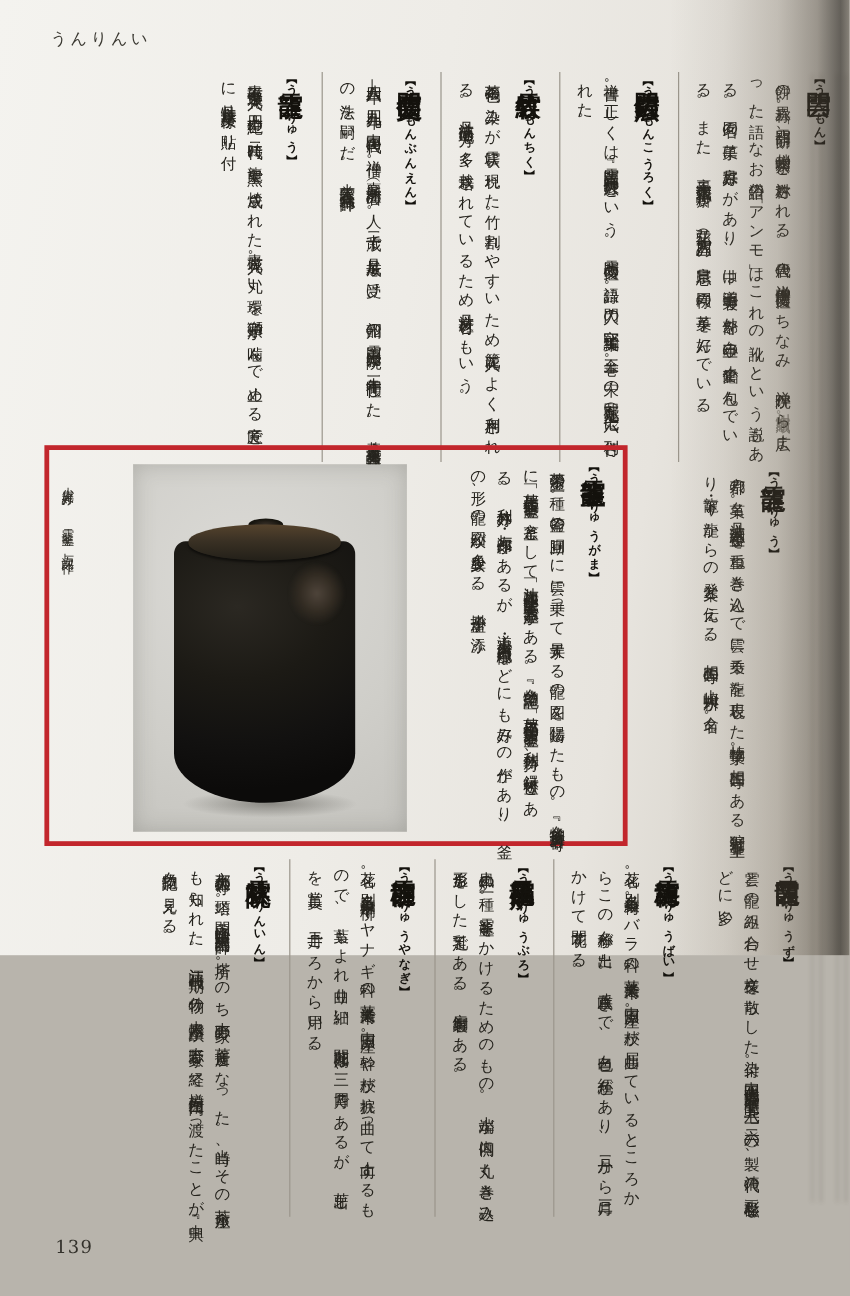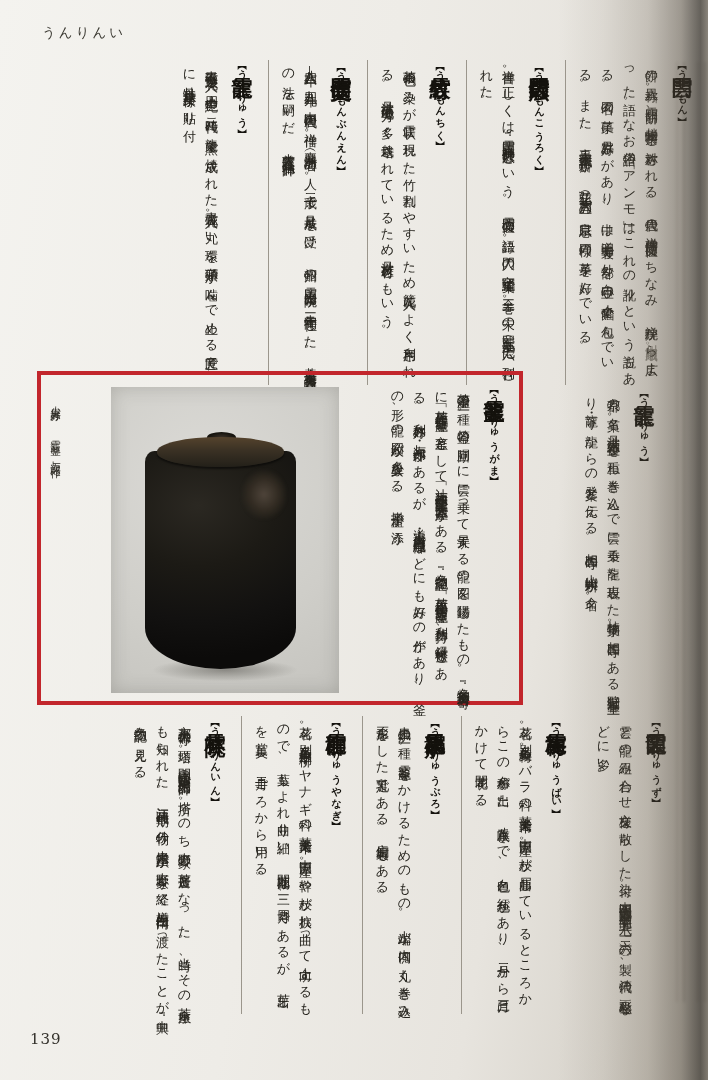--- a/index.html
+++ b/index.html
@@ -1,25 +1,25 @@
 <!DOCTYPE html>
 <html lang="ja"><head>
 <meta charset="utf-8">
 <style>
   html,body{margin:0;padding:0;}
   body{width:708px;height:1080px;overflow:hidden;background:#b8b4ac;}
   .page{
-    position:relative;width:708px;height:1080px;
+    position:relative;width:708px;height:796px;
     background:linear-gradient(100deg,#f4f3ef 0%,#eeece7 45%,#e7e4de 72%,#d8d4cc 88%,#c9c4ba 100%);
     font-family:"DejaVu Serif","Liberation Serif",serif;
     color:#2b2922;
   }
   
   .running-head{position:absolute;left:42px;top:24px;font-size:13.5px;letter-spacing:3px;color:#3a3831;}
-  .page-number{position:absolute;left:30px;top:1030px;font-size:15px;letter-spacing:1px;color:#33312b;}
+  .page-number{position:absolute;left:46px;top:1030px;font-size:15px;letter-spacing:1px;color:#33312b;}
 
   
   .band{
     position:absolute;
     writing-mode:vertical-rl;
     -webkit-writing-mode:vertical-rl;
     text-orientation:mixed;
     font-size:13px;letter-spacing:1.5px;line-height:22px;
     color:#26241e;
   }

